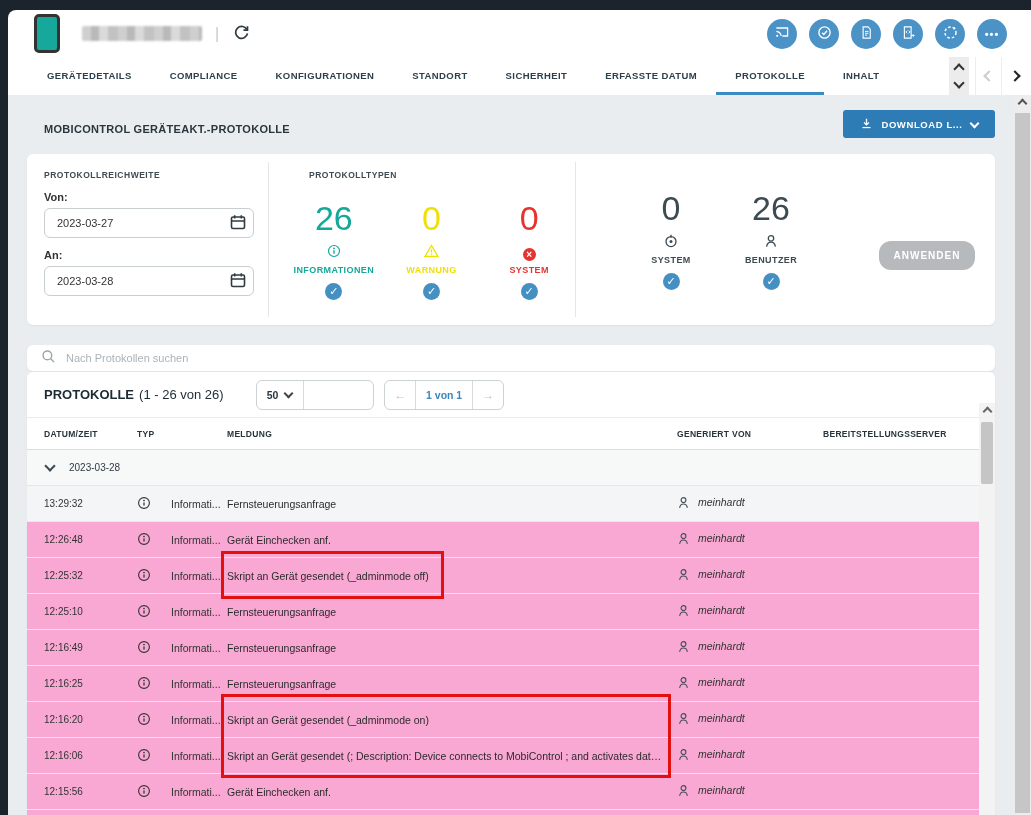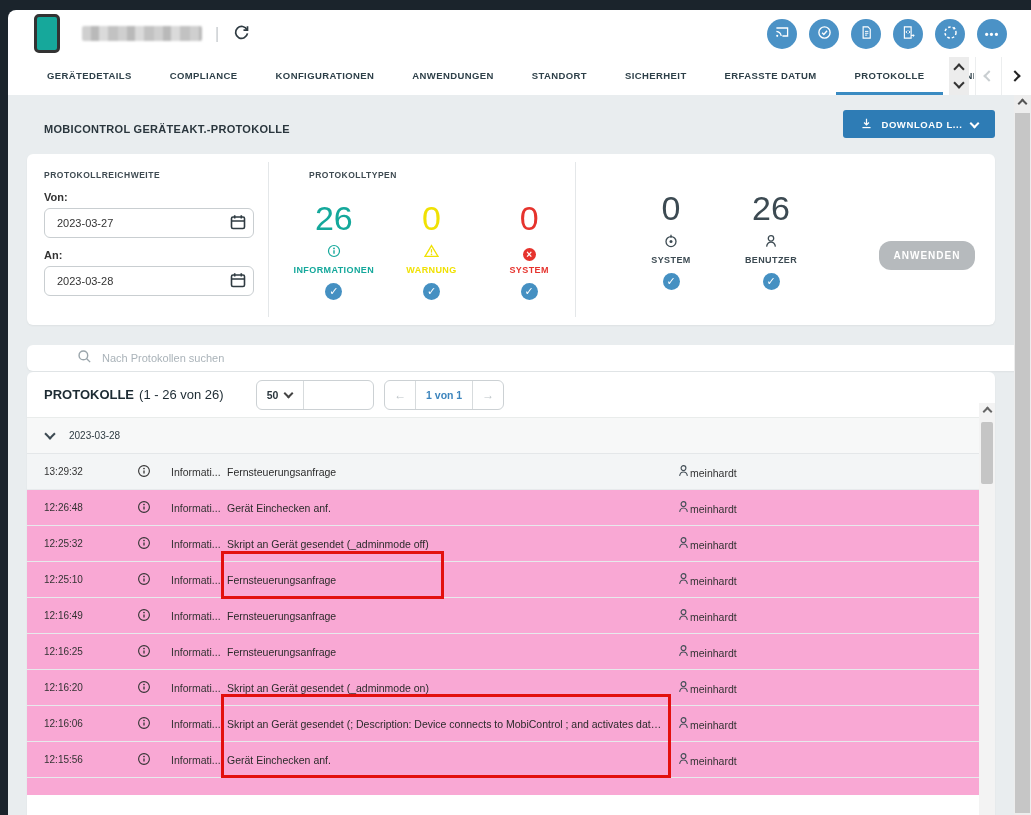--- a/index.html
+++ b/index.html
@@ -64,21 +64,21 @@
   .stat{width:92px;text-align:center;}
   .stat-num{font-size:34px;font-weight:300;line-height:44px;}
   .stat-icon{height:18px;margin-top:4px;}
   .stat-label{font-size:9px;font-weight:bold;letter-spacing:.4px;margin-top:3px;}
   .check{width:17px;height:17px;border-radius:50%;background:#4590c2;color:#fff;font-size:11px;line-height:17px;text-align:center;margin:8px auto 0;border:none;padding:0;cursor:pointer;display:block;}
   .c-teal{color:#14a89b;} .c-yellow{color:#f0e103;} .c-red{color:#e6332d;} .c-dark{color:#3c4a52;}
   .err-dot{display:inline-block;width:13px;height:13px;border-radius:50%;background:#e6332d;color:#fff;font-size:10px;line-height:13px;text-align:center;font-weight:bold;}
   .apply-btn{position:absolute;right:20px;bottom:20px;width:96px;height:29px;background:#b6babd;color:#fff;border:none;border-radius:12px;font-size:10px;font-weight:bold;letter-spacing:1px;font-family:"Liberation Sans",sans-serif;}
 
   
-  .searchbar{position:absolute;left:19px;top:250px;width:968px;height:26px;background:#fff;border-radius:6px;display:flex;align-items:center;box-shadow:0 1px 2px rgba(0,0,0,.05);padding-left:36px;}
+  .searchbar{position:absolute;left:19px;top:250px;width:968px;height:26px;background:#fff;border-radius:6px;display:flex;align-items:center;box-shadow:0 1px 2px rgba(0,0,0,.05);}
   .searchbar svg{margin-left:14px;}
   .searchbar input{border:none;outline:none;background:none;flex:1;margin-left:8px;font-size:11px;color:#333;font-family:"Liberation Sans",sans-serif;}
   .searchbar input::placeholder{color:#aab3b9;}
 
   
   .table-card{position:absolute;left:19px;top:277px;width:968px;bottom:0;background:#fff;border-radius:6px 6px 0 0;box-shadow:0 1px 2px rgba(0,0,0,.05);}
   .ttoolbar{height:45px;border-bottom:1px solid #e9eceb;display:flex;align-items:center;padding-left:17px;}
   .tt-title{font-size:13px;font-weight:bold;color:#1d2b33;}
   .tt-range{font-size:13px;color:#1d2b33;margin-left:5px;}
   .group-ctl{display:flex;height:28px;border:1px solid #ccd1d4;border-radius:6px;overflow:hidden;align-items:stretch;}
@@ -97,21 +97,21 @@
   .group-row{height:35px;background:#f7f8f8;border-bottom:1px solid #e4e7e9;display:flex;align-items:center;padding-left:19px;cursor:pointer;}
   .group-row .chv{border-color:#3c4a52;margin-right:15px;margin-top:-3px;}
   .gdate{font-size:10px;color:#2e3b42;}
   .trow{height:35px;border-bottom:1px solid #e7eaec;background:#f9a8d4;cursor:pointer;}
   .trow.shade{background:#f3f5f6;}
   .trow.partial{height:17px;overflow:hidden;border-bottom:none;align-items:start;}
   .trow.partial .cell{padding-top:10px;}
   .cell{font-size:10.5px;color:#2b2b2b;overflow:hidden;white-space:nowrap;text-overflow:ellipsis;}
   .cell.time{font-size:10px;color:#333;}
   .typecell{display:flex;align-items:center;gap:20px;color:#333;}
-  .usercell{display:flex;align-items:flex-end;color:#333;}
+  .usercell{display:flex;align-items:flex-start;gap:8px;color:#333;font-style:italic;}
   .msgcell{padding-right:12px;}
 
   
   .tbl-scroll{position:absolute;right:0;top:31px;bottom:0;width:16px;background:#f3f3f3;}
   .tbl-scroll .sb-btn{width:16px;height:16px;background:#f3f3f3;border:none;display:flex;align-items:center;justify-content:center;padding:0;cursor:pointer;}
   .tbl-scroll .sb-btn .chv{width:5px;height:5px;border-color:#666;}
   .tbl-scroll .thumb{position:absolute;left:2px;right:2px;top:19px;height:62px;background:#c5c5c5;border-radius:2px;}
 
   
   .anno{position:absolute;border:3px solid #e3100e;z-index:6;pointer-events:none;}
@@ -182,21 +182,20 @@
         <span class="dots">•••</span>
       </button>
     </div>
   </div>
 
   <div class="tabbar">
     <div class="tabs">
       <div class="tab">GERÄTEDETAILS</div>
       <div class="tab">COMPLIANCE</div>
       <div class="tab">KONFIGURATIONEN</div>
-      <div class="tab">ANWENDUNGEN</div>
       <div class="tab">STANDORT</div>
       <div class="tab">SICHERHEIT</div>
       <div class="tab">ERFASSTE DATUM</div>
       <div class="tab active">PROTOKOLLE</div>
       <div class="tab">INHALT</div>
 
     </div>
     <div class="tabctl">
       <div class="tabscroll">
         <span class="chv up"></span>
@@ -355,20 +354,27 @@
         </div>
         <div class="group-ctl pg-group">
           <button class="pg-btn">←</button>
           <div class="gdiv"></div>
           <div class="pg-ind">1 von 1</div>
           <div class="gdiv"></div>
           <button class="pg-btn">→</button>
         </div>
       </div>
 
+      <div class="tgrid thead">
+        <div class="th">DATUM/ZEIT</div>
+        <div class="th">TYP</div>
+        <div class="th">MELDUNG</div>
+        <div class="th">GENERIERT VON</div>
+        <div class="th">BEREITSTELLUNGSSERVER</div>
+      </div>
 
       <div class="group-row">
         <span class="chv down"></span>
         <span class="gdate">2023-03-28</span>
       </div>
 
       <div id="rows">
           <div class="trow tgrid shade">
             <div class="cell time">13:29:32</div>
             <div class="cell typecell">

